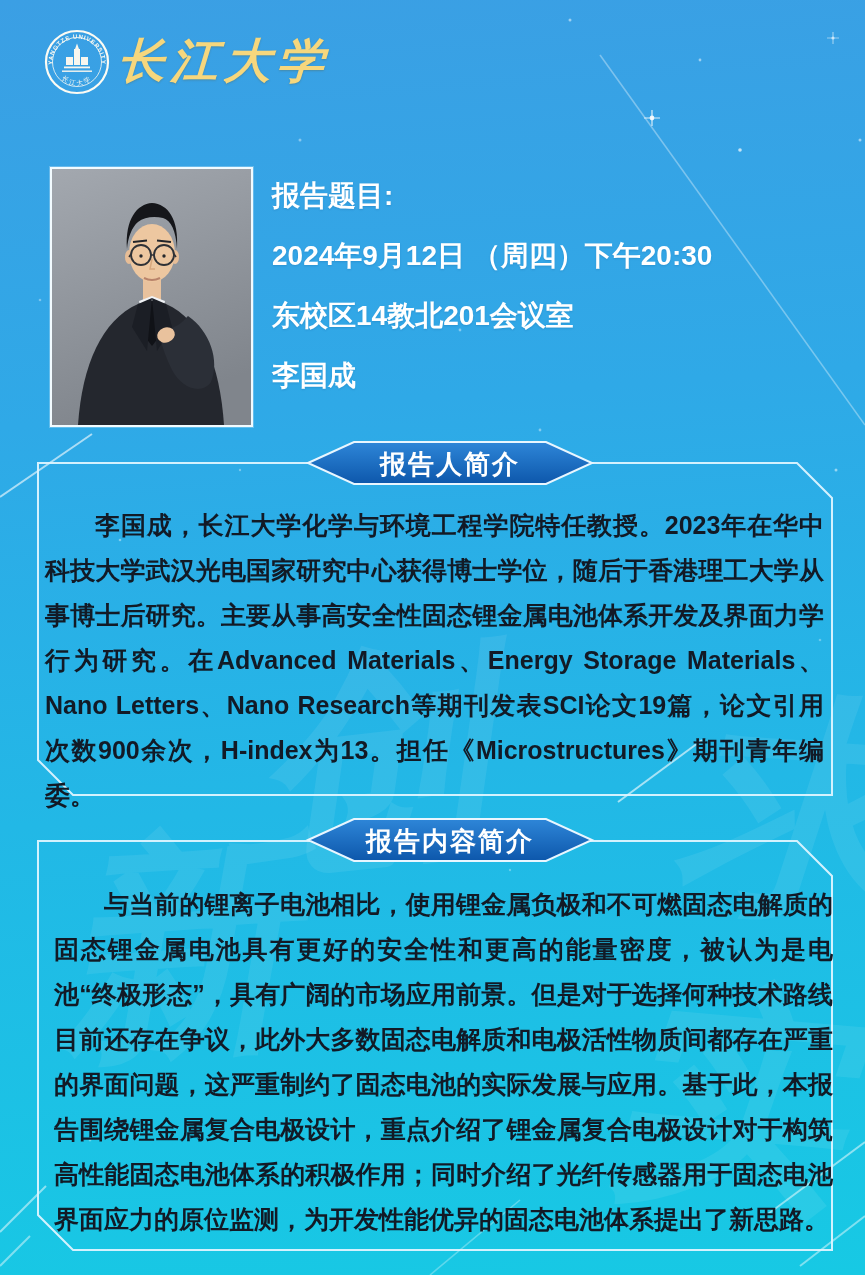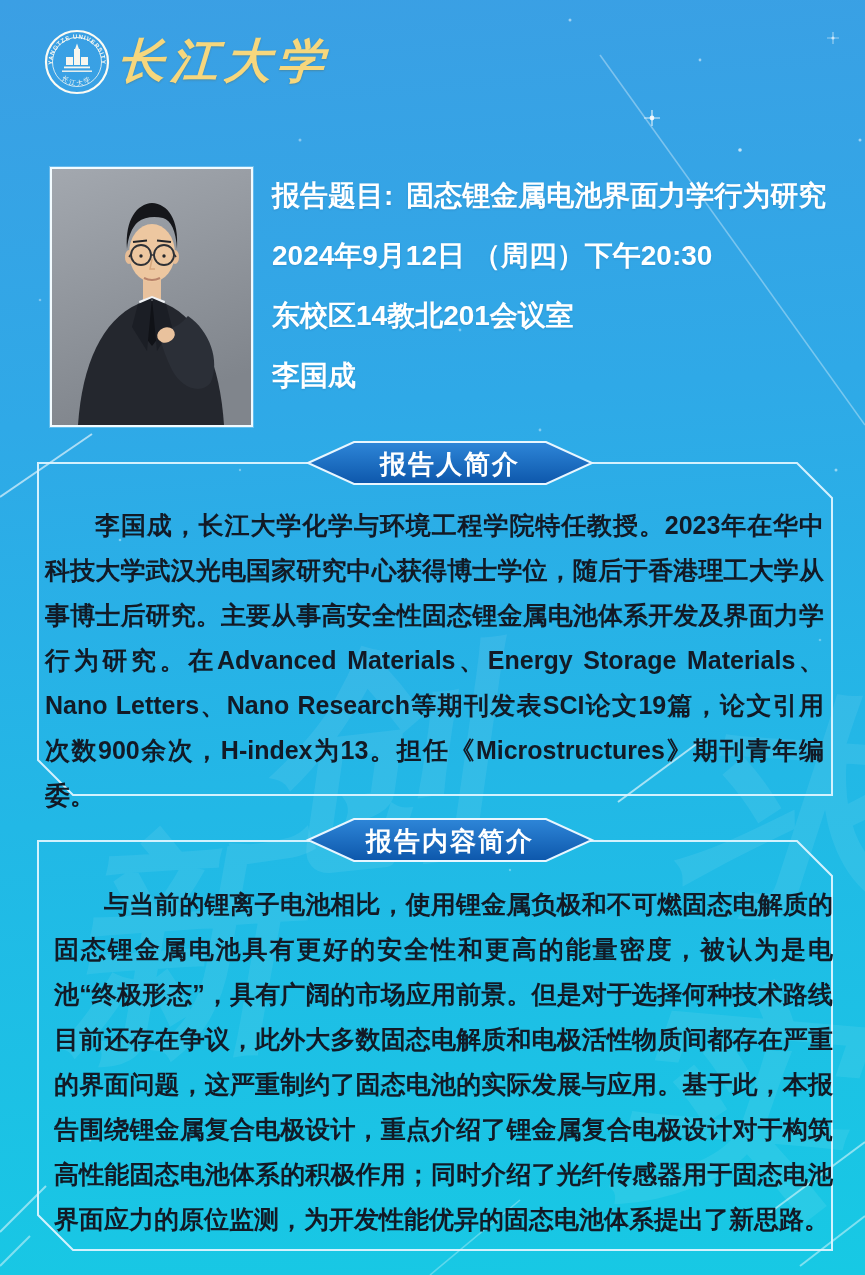--- a/index.html
+++ b/index.html
@@ -162,21 +162,20 @@
       <path d="M114,135 L100,129 L105,182 L120,158 Z" fill="#1b1e25"></path>
 
       <path d="M136,147 C158,162 168,192 159,213 C150,226 130,220 120,201 C114,189 110,177 108,168 L122,158 C128,156 132,151 136,147 Z" fill="#2b2f37"></path>
       <ellipse cx="114" cy="166" rx="9" ry="7.5" fill="#e9c29d" transform="rotate(-20 114 166)"></ellipse>
     </svg>
   </div>
 
   <div class="abs info">
     <div class="info-line">
       <span class="lbl">报告题目:</span>
-      <span>固态锂金属电池界面力学行为研究</span>
     </div>
     <div class="info-line">
       <span>2024年9月12日 （周四）下午20:30</span>
     </div>
     <div class="info-line">
       <span>东校区14教北201会议室</span>
     </div>
     <div class="info-line">
       <span>李国成</span>
     </div>

